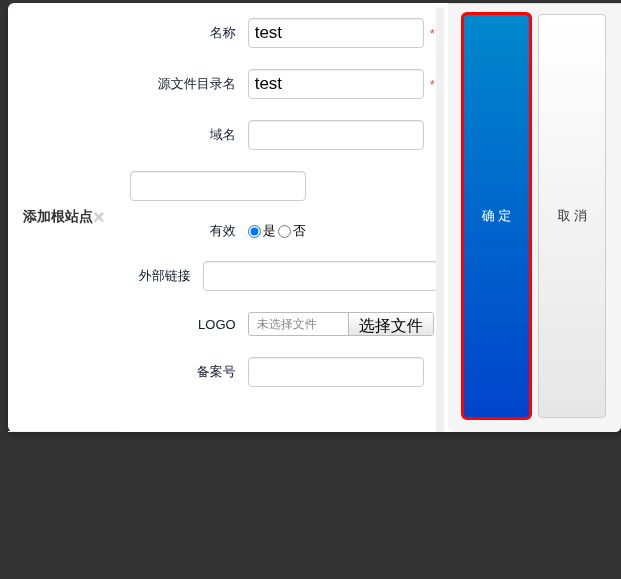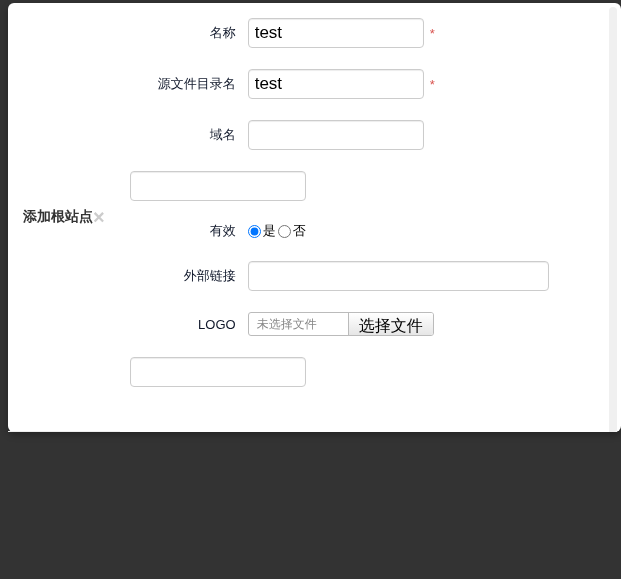--- a/index.html
+++ b/index.html
@@ -208,17 +208,22 @@
     <div class="form-row">
       <div class="form-label">LOGO</div>
       <div class="file-picker">
         <span class="file-status">未选择文件</span>
         <button class="file-button">选择文件</button>
       </div>
     </div>
 
 
     <div class="form-row">
+      <div class="form-label">备案号</div>
       <input class="form-input" type="text" value="" style="">
     </div>
   </div>
 
+  <div class="modal-footer">
+    <button class="btn btn-primary">确 定</button>
+    <button class="btn">取 消</button>
+  </div>
 </div>
 
 </body></html>

